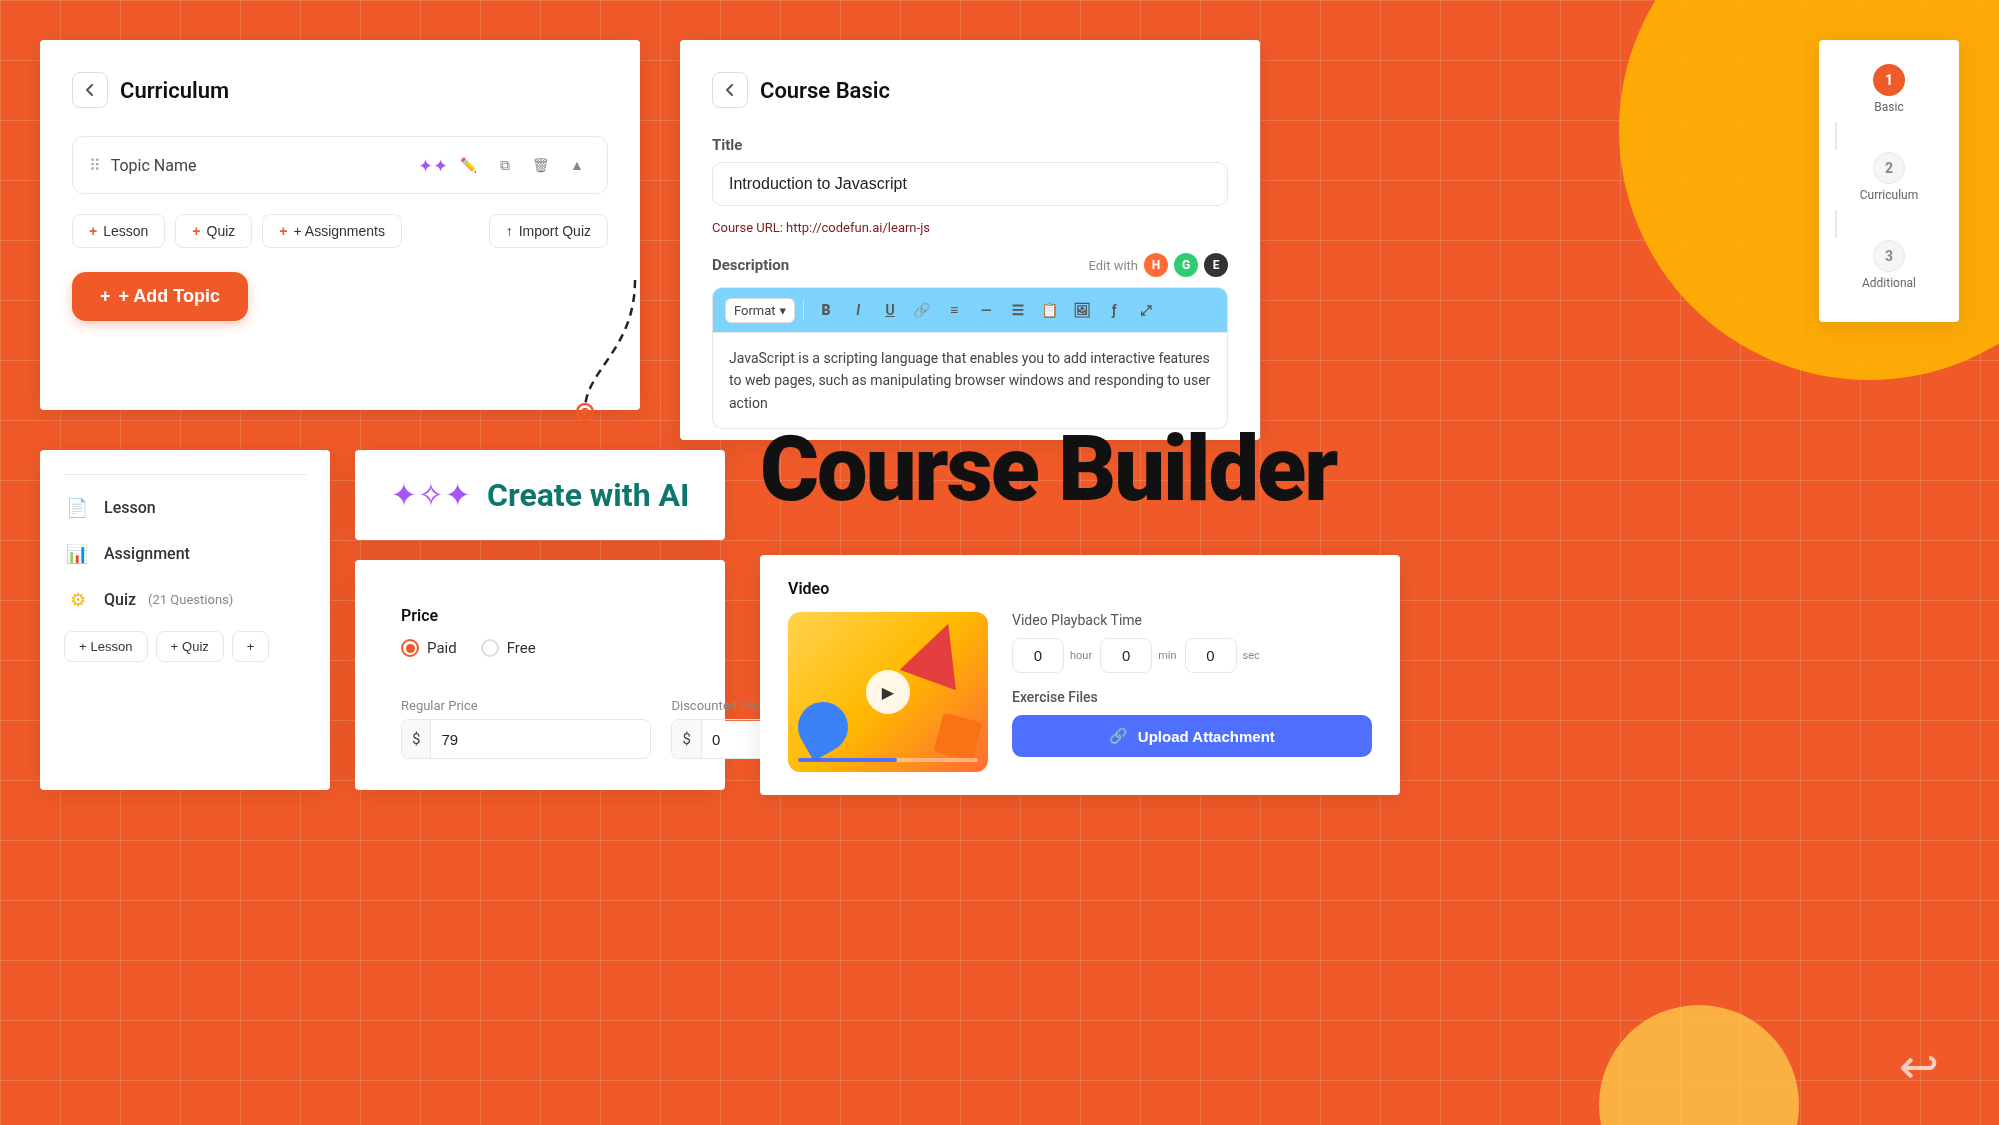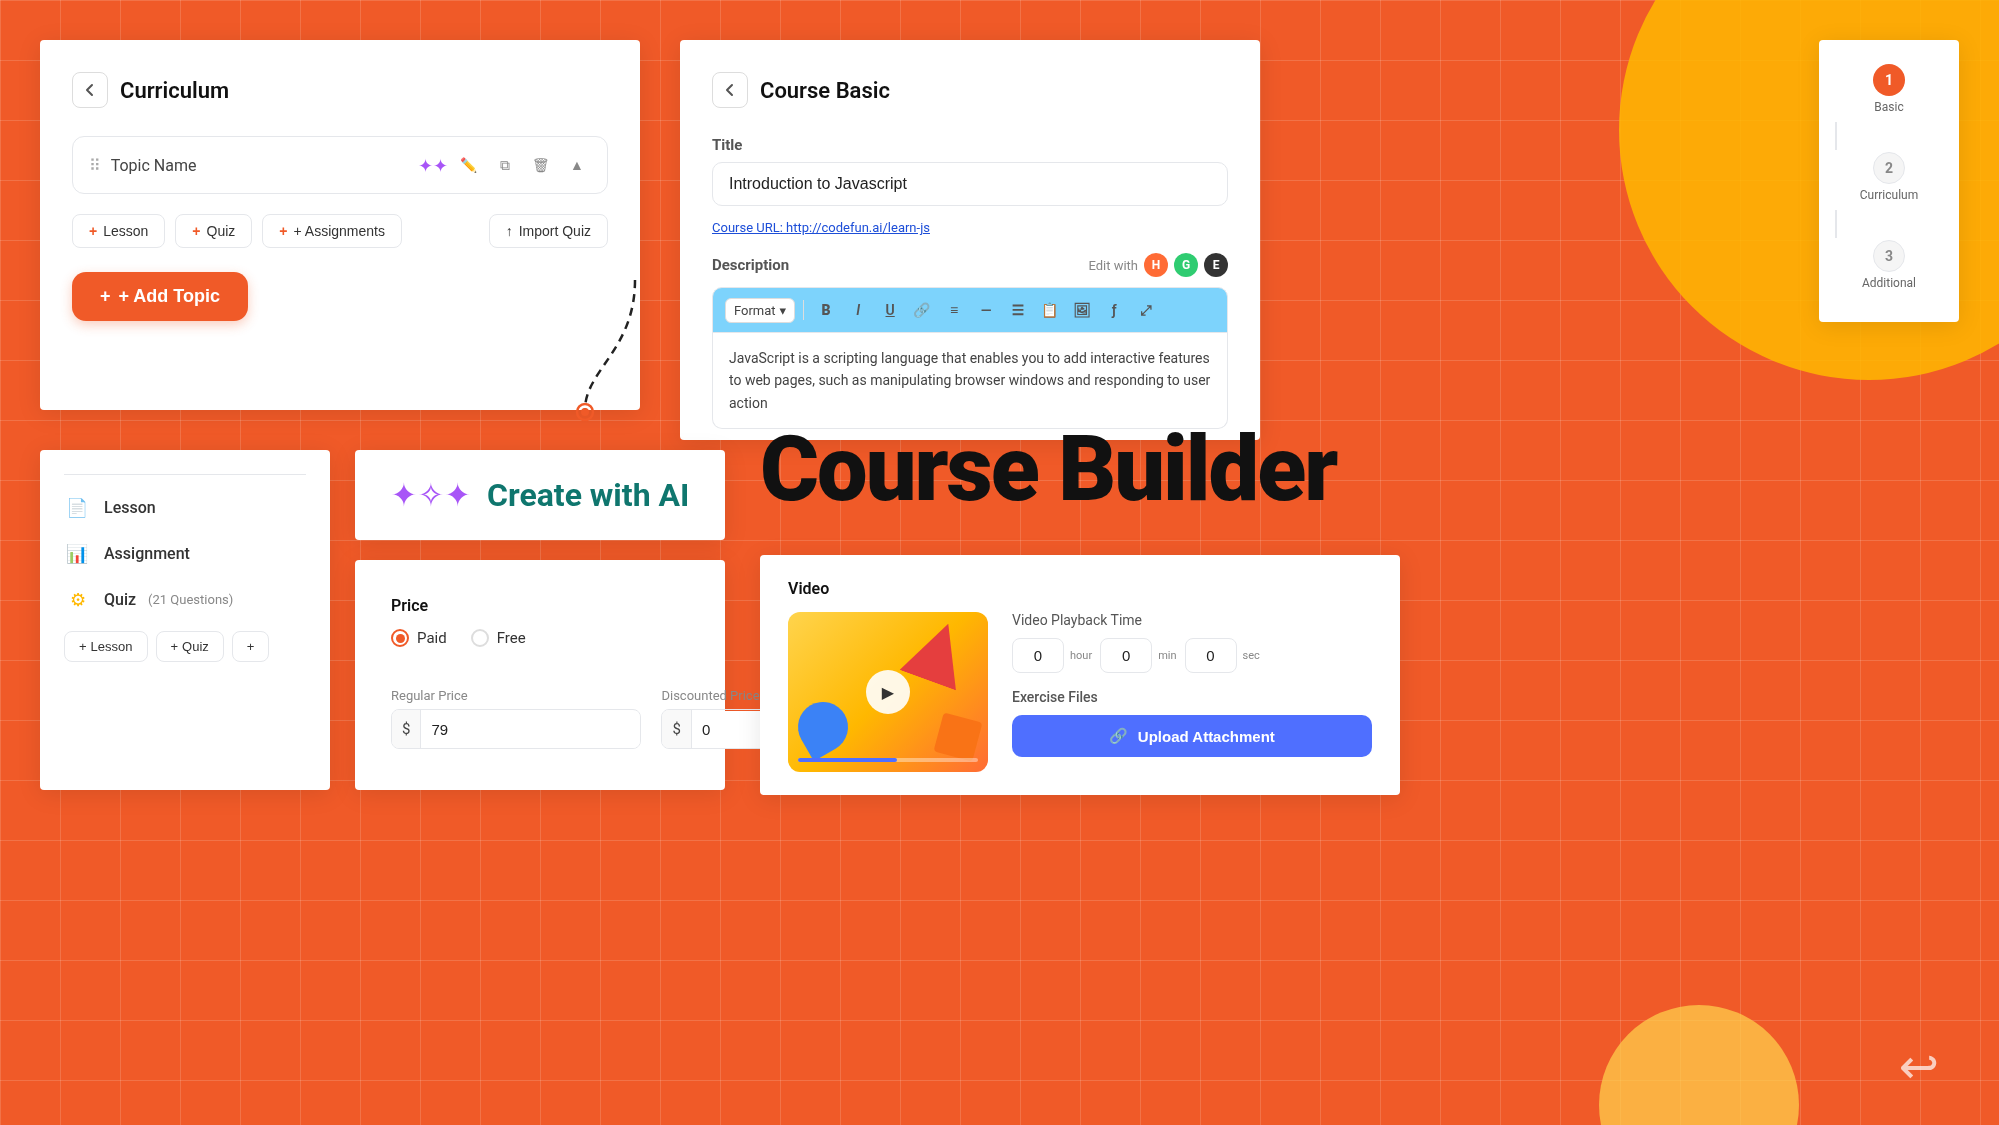--- a/index.html
+++ b/index.html
@@ -193,23 +193,22 @@
       padding: 12px 16px;
       border: 1.5px solid #e5e7eb;
       border-radius: 10px;
       font-size: 16px;
       color: #222;
       margin-bottom: 14px;
       outline: none;
     }
     .course-url {
       font-size: 13px;
-      color: #1d4ed8;
+      color: #7f1d1d;
       margin-bottom: 18px;
-      text-decoration: underline;
     }
 
     .desc-header {
       display: flex;
       align-items: center;
       justify-content: space-between;
       margin-bottom: 10px;
     }
     .edit-with {
       display: flex;
@@ -409,21 +408,21 @@
       color: #333;
       cursor: pointer;
     }
 
     
     .price-card {
       top: 560px;
       left: 355px;
       width: 370px;
       height: 230px;
-      padding: 36px;
+      padding: 46px;
     }
     .price-title {
       font-size: 16px;
       font-weight: 600;
       color: #111;
       margin-bottom: 14px;
     }
     .radio-group {
       display: flex;
       gap: 24px;

